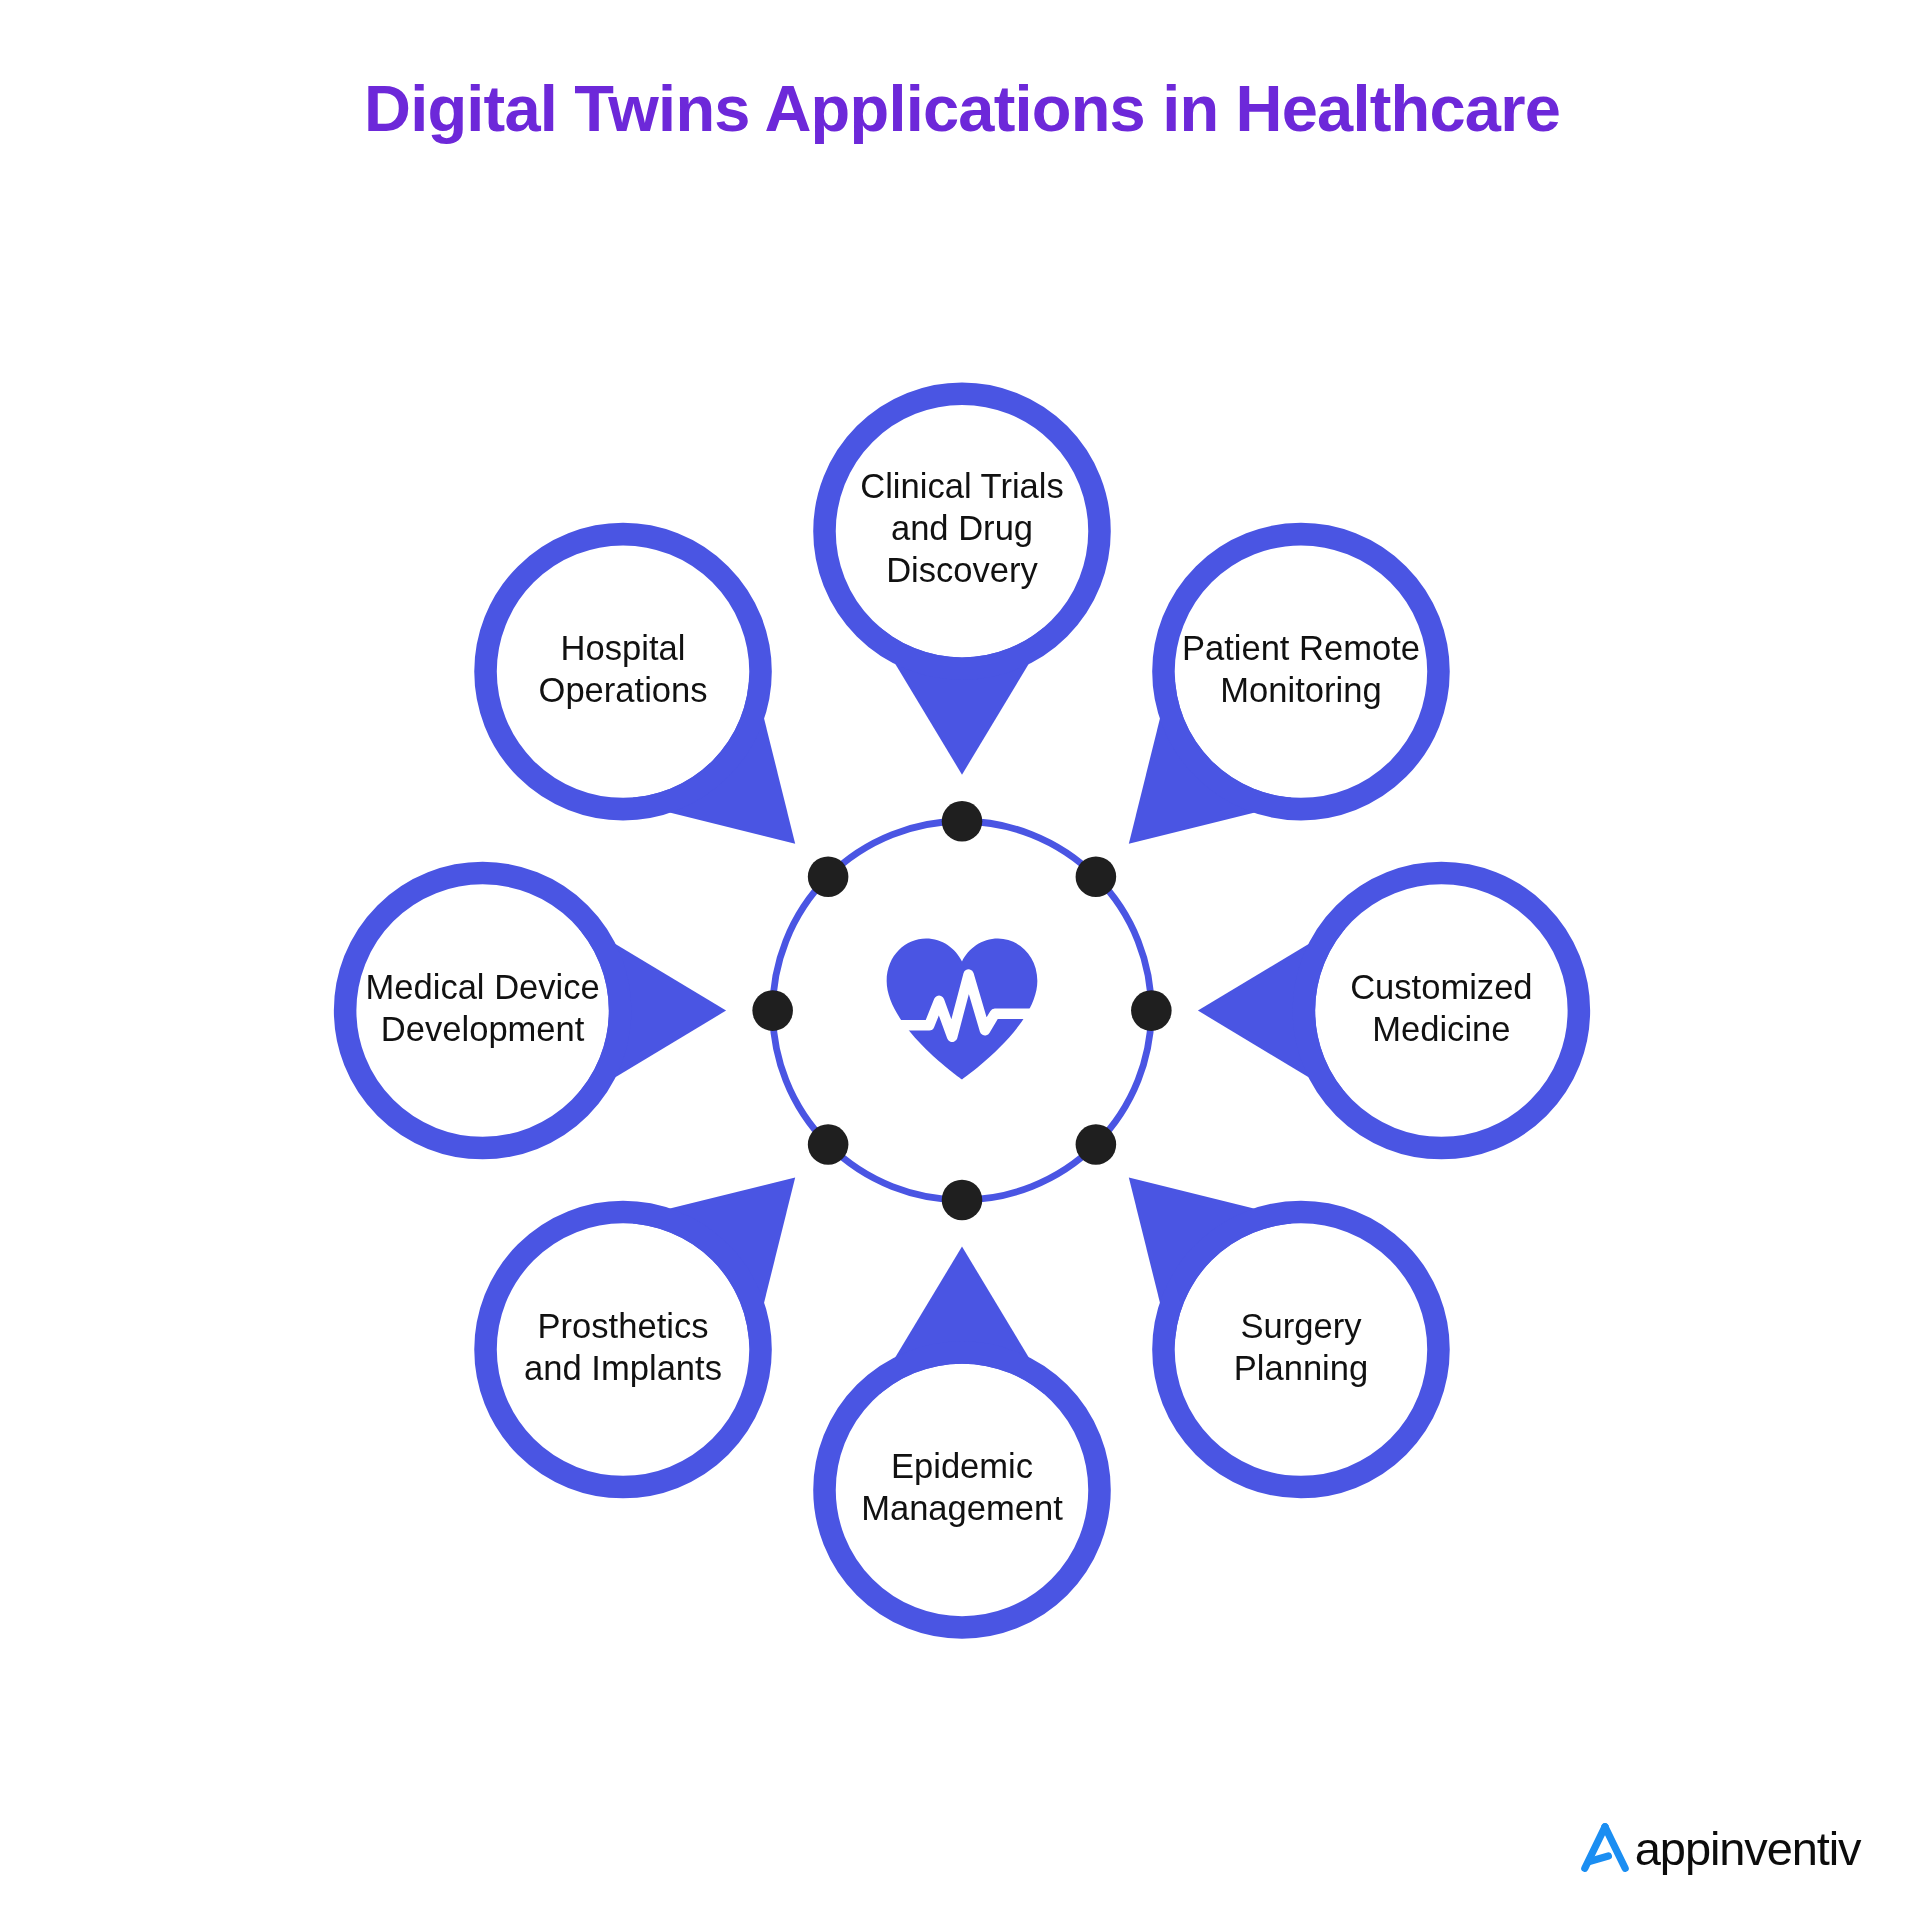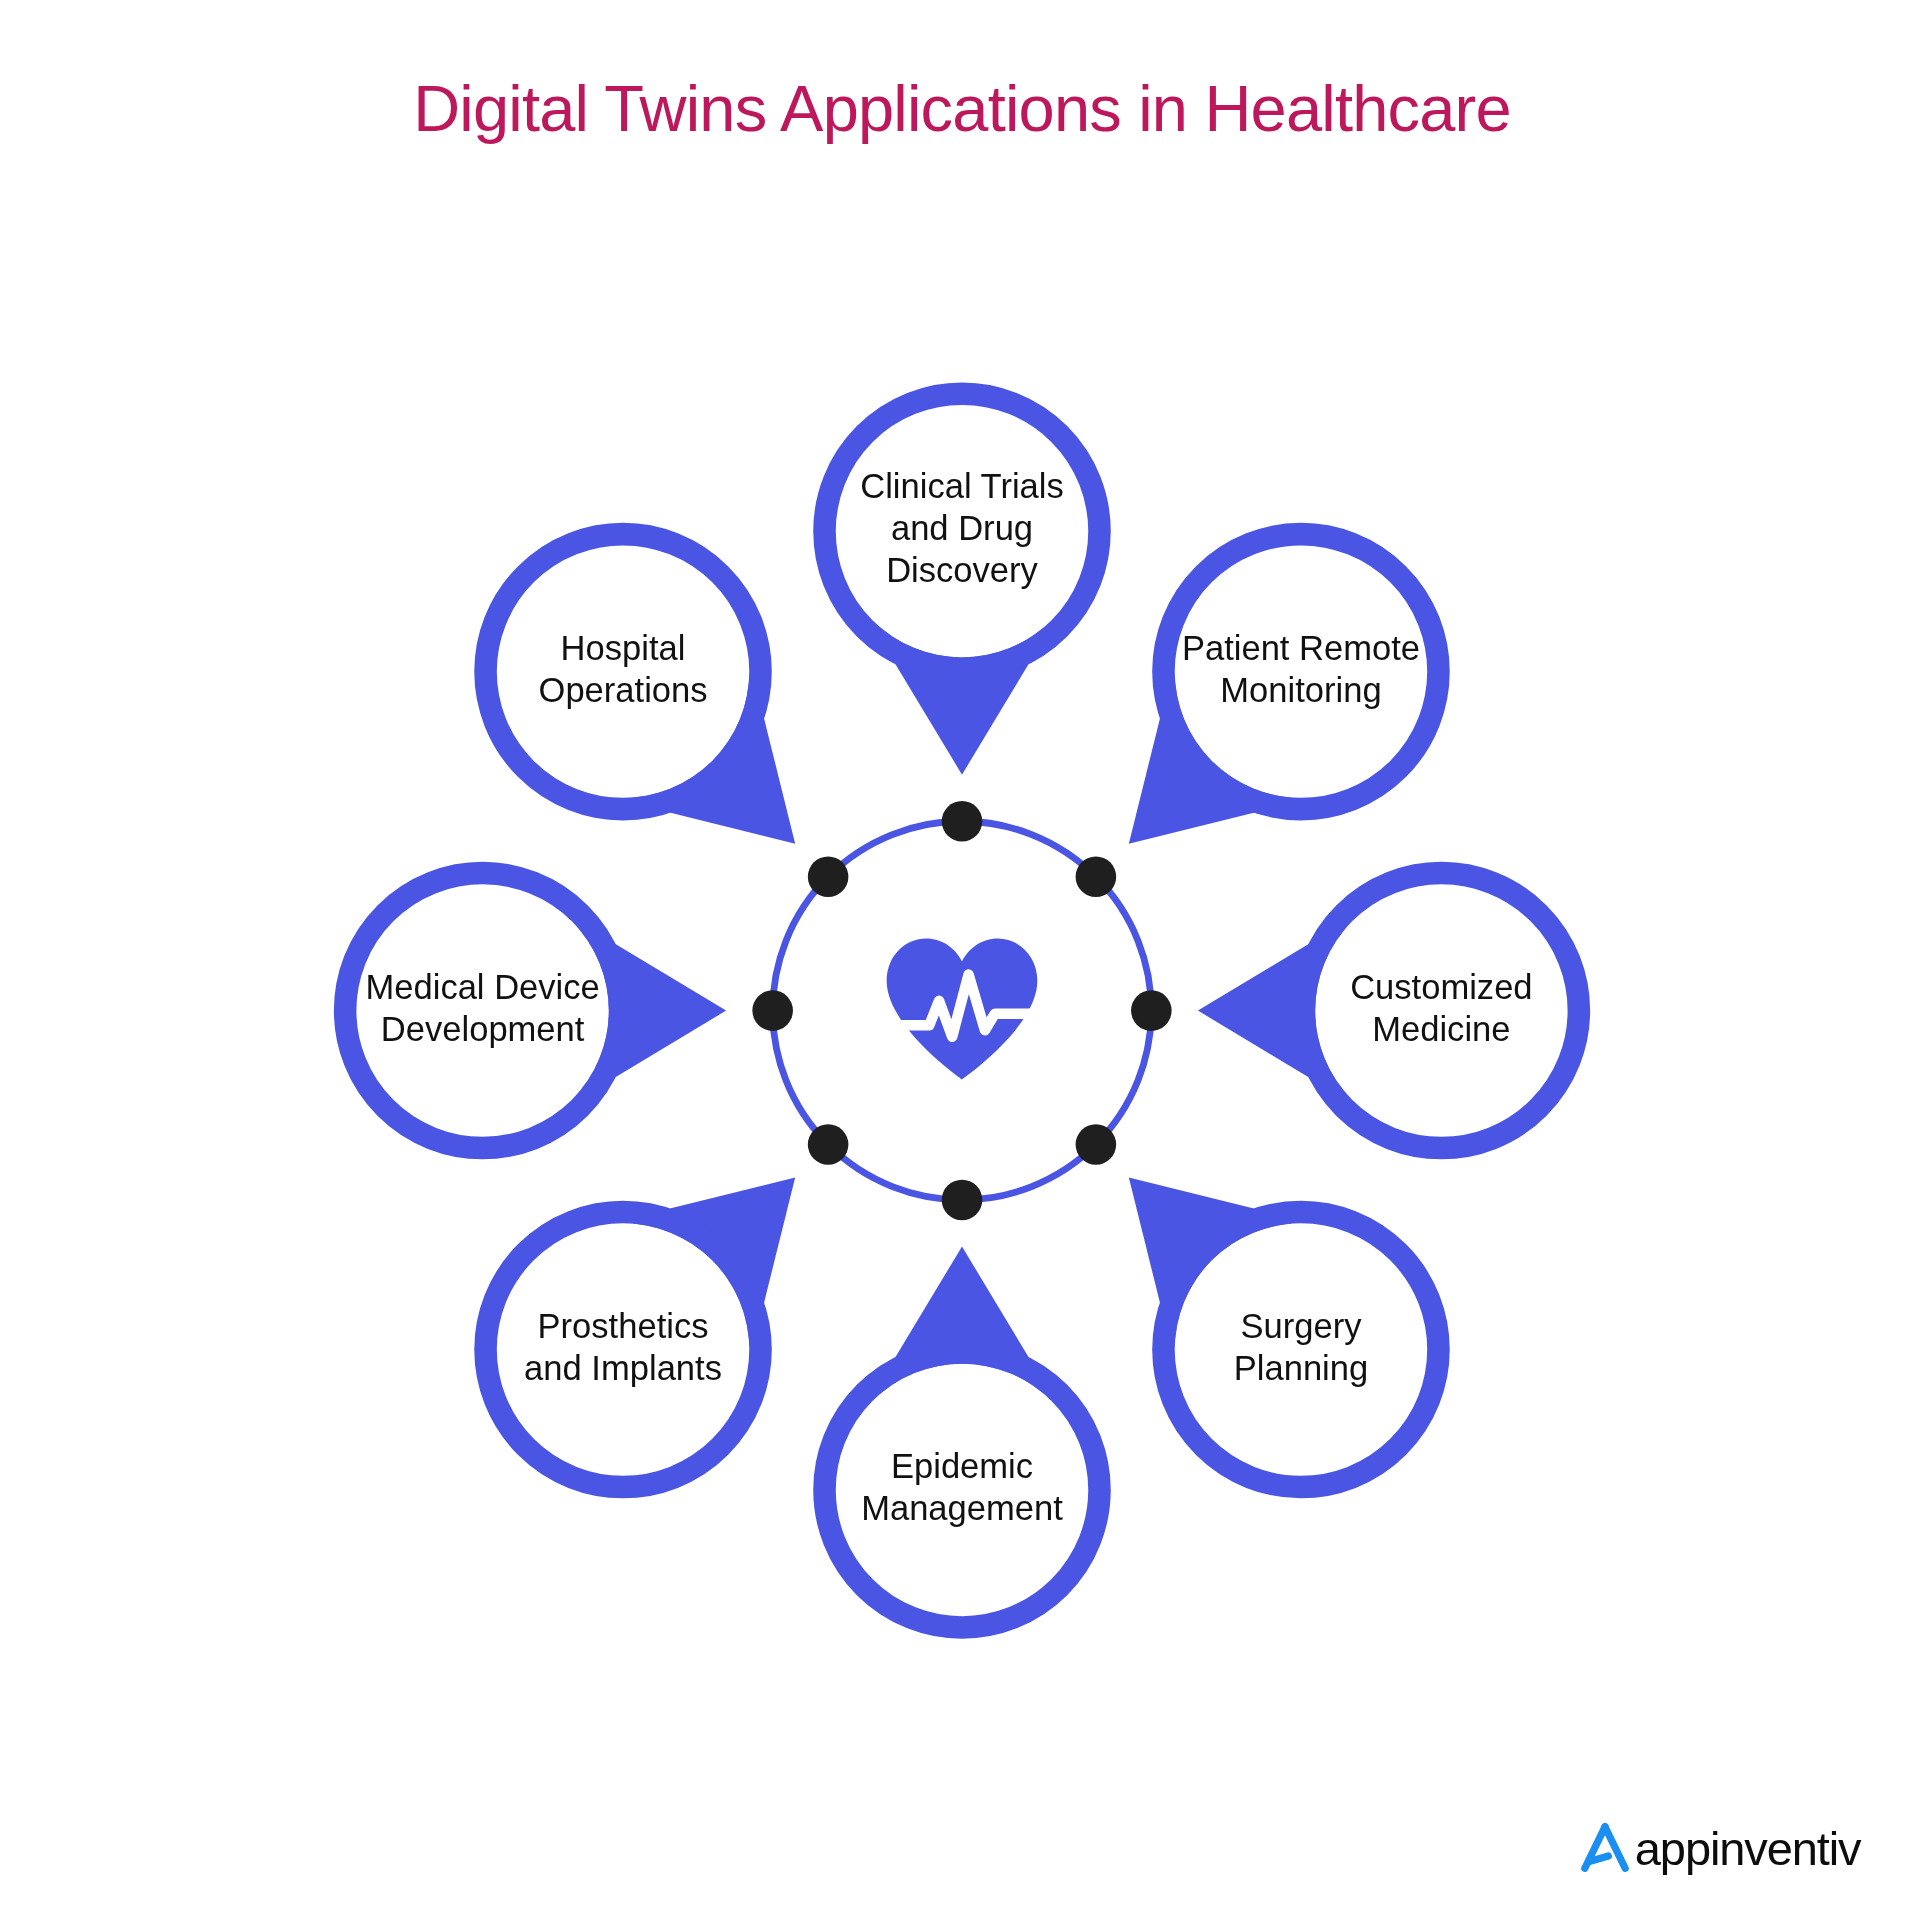--- a/index.html
+++ b/index.html
@@ -9,22 +9,22 @@
     overflow:hidden;
     position:relative;
   }
   #stage{position:relative;width:1924px;height:1922px;background:#fff;}
 
   .title{
     position:absolute;
     left:0;right:0;top:71px;
     text-align:center;
     font-size:65px;
-    font-weight:normal;
-    color:#be185d;
+    font-weight:bold;
+    color:#6d28d9;
     letter-spacing:-0.8px;
     font-family:"Liberation Sans",sans-serif;
   }
 
   svg#diagram{position:absolute;left:0;top:0;width:1924px;height:1922px;}
 
   .node-label{
     font-family:"Liberation Sans",sans-serif;
     font-size:46px;
     fill:#111111;

